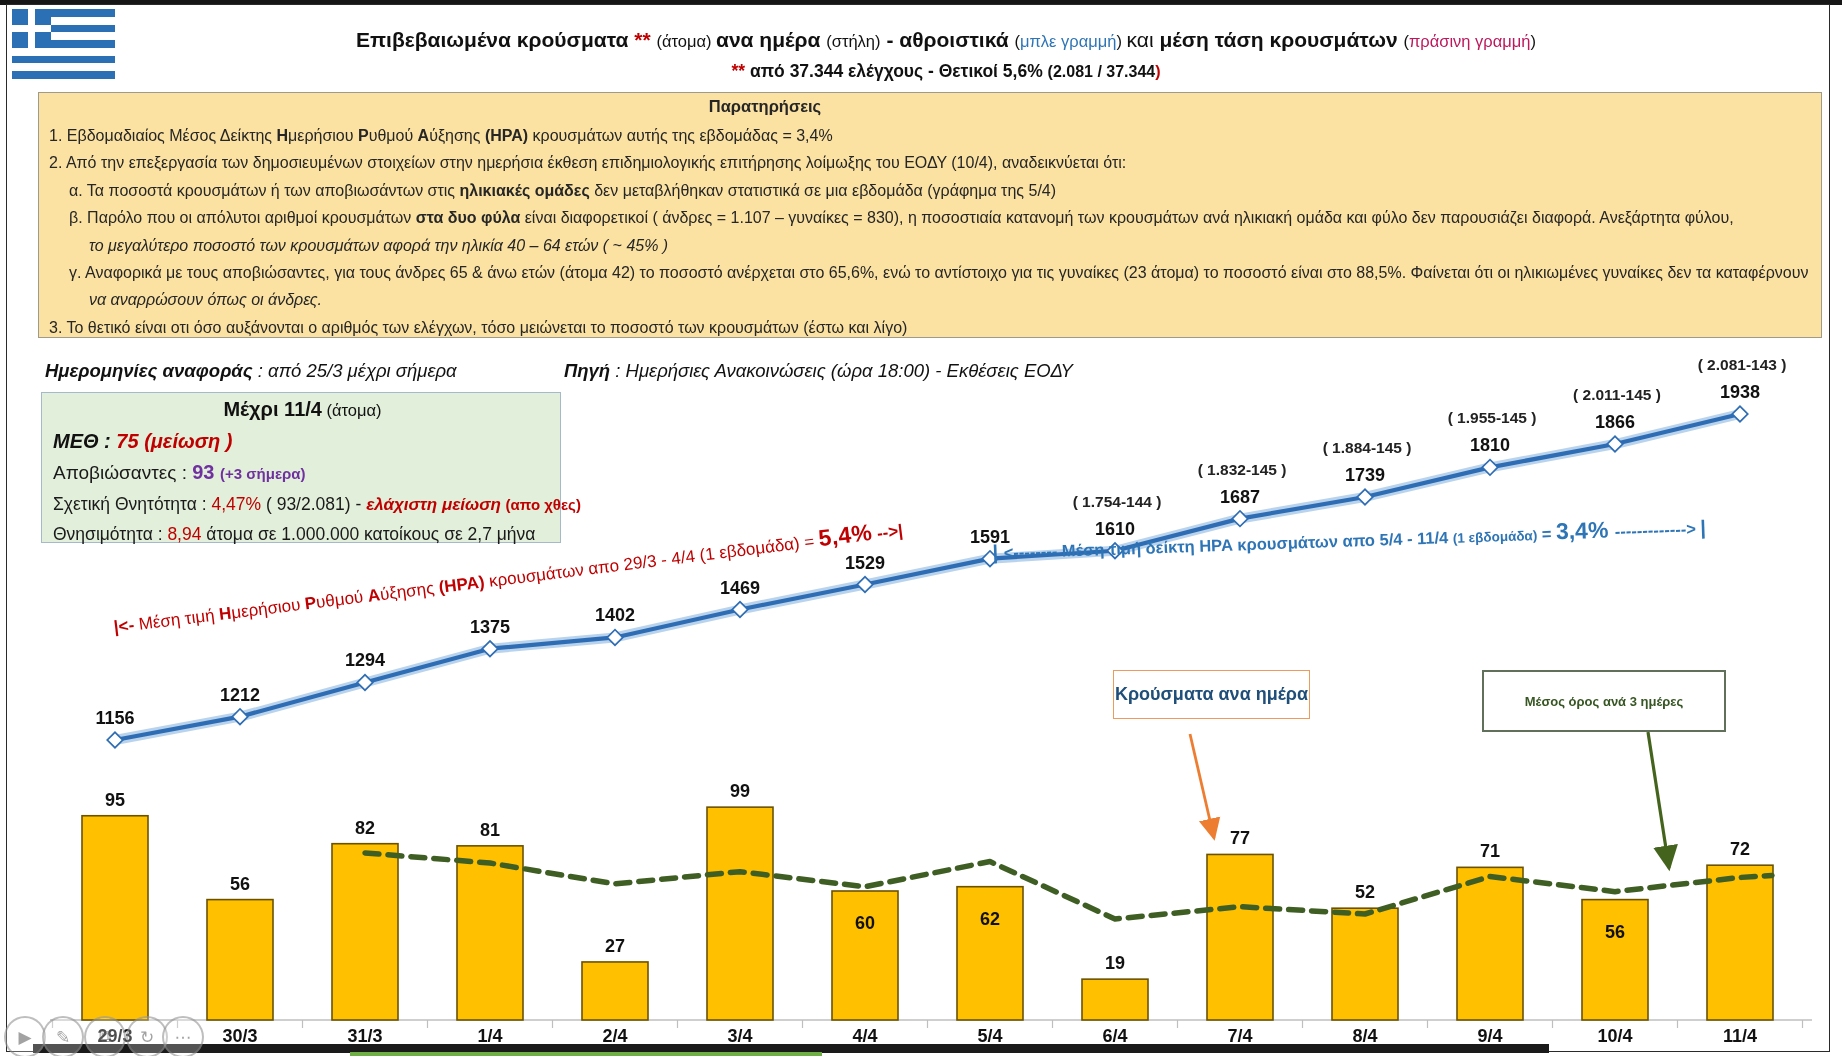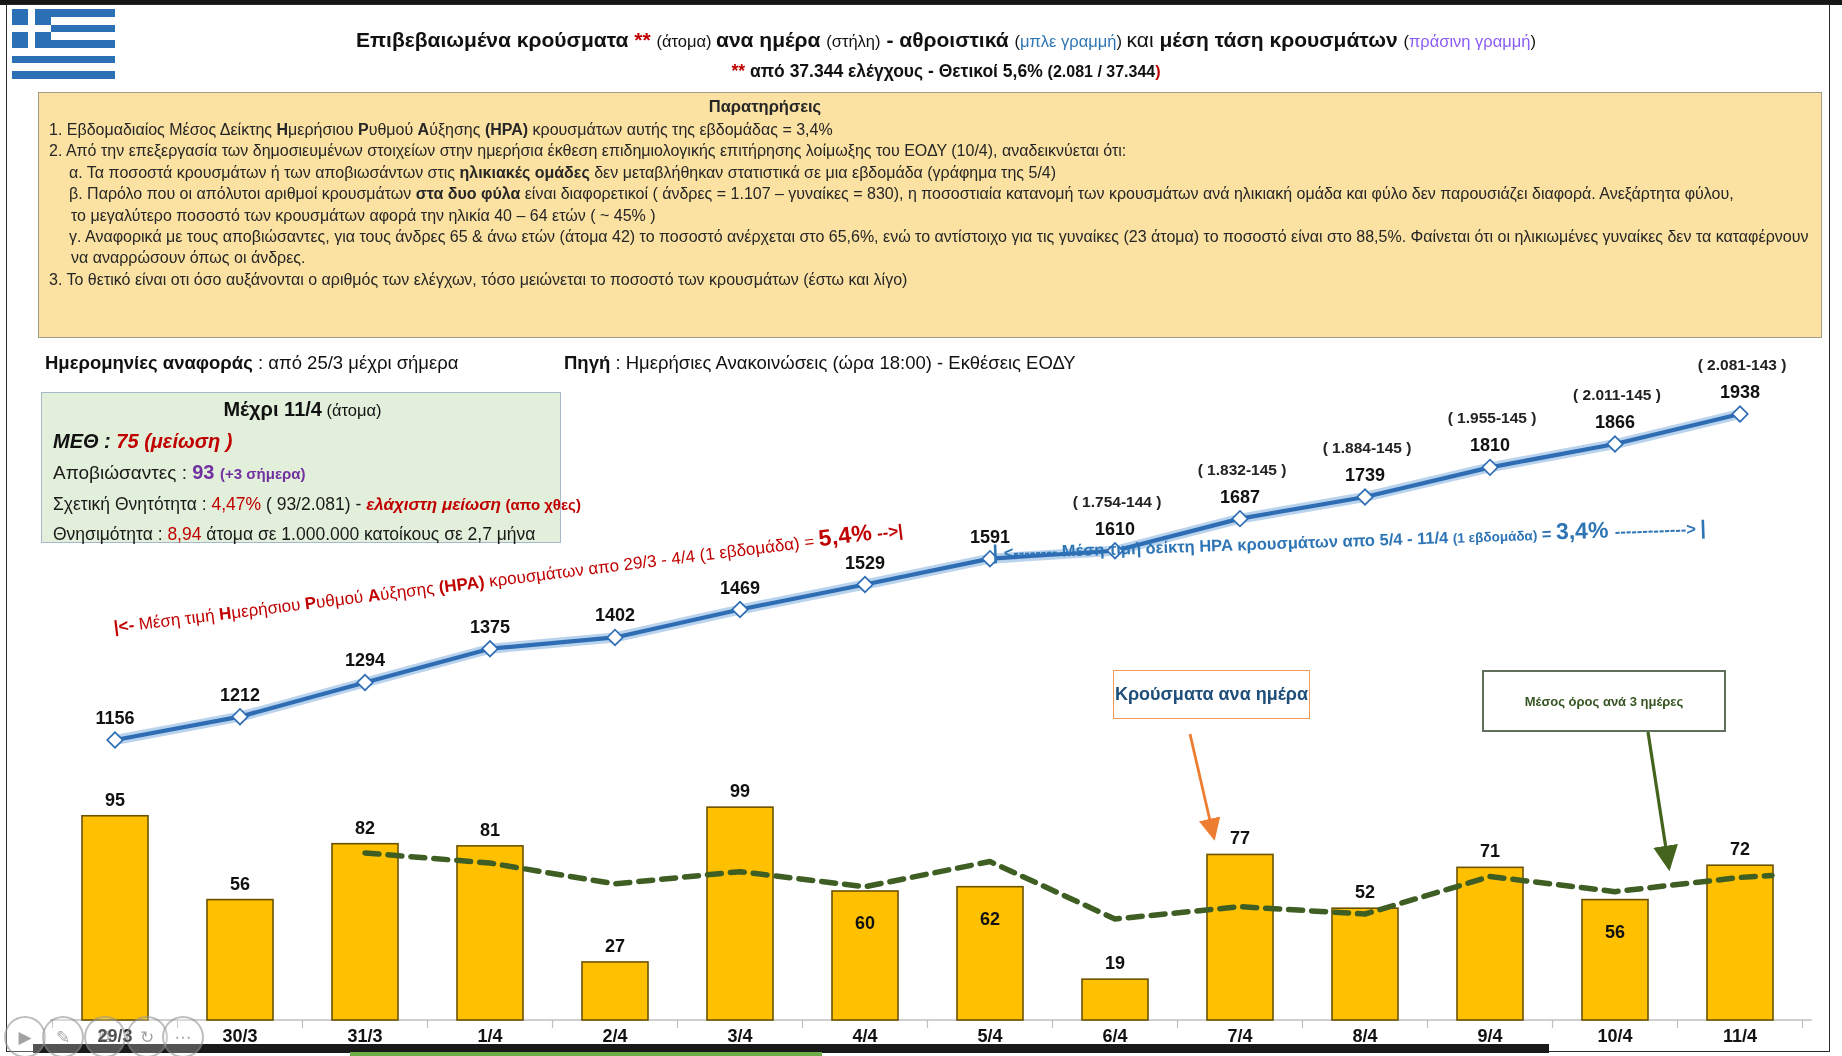--- a/index.html
+++ b/index.html
@@ -14,29 +14,29 @@
      background:repeating-linear-gradient(180deg,#2b6fb5 0 7.78px,#ffffff 7.78px 15.56px);}
   .flag .canton{position:absolute;left:0;top:0;width:39px;height:39px;background:#2b6fb5;}
   .flag .cv{position:absolute;left:16px;top:0;width:7px;height:39px;background:#fff;}
   .flag .ch{position:absolute;left:0;top:16px;width:39px;height:7px;background:#fff;}
   
   .title-row{position:absolute;left:130px;right:80px;top:28px;text-align:center;font-size:21px;white-space:nowrap;}
   .title-row .sm{font-size:16.5px;}
   .subtitle-row{position:absolute;left:130px;right:80px;top:61px;text-align:center;font-size:17.5px;font-weight:700;white-space:nowrap;}
   .subtitle-row .sm2{font-size:16px;font-weight:600;}
   .b{font-weight:700;}
-  .red{color:#C00000;} .blue{color:#2E75B6;} .grn{color:#8b5cf6;} .pur{color:#7030A0;}
+  .red{color:#C00000;} .blue{color:#2E75B6;} .grn{color:#be185d;} .pur{color:#7030A0;}
   
   .notes-box{position:absolute;left:38px;top:92px;width:1784px;height:246px;background:#FBE2A2;
      border:1px solid #a09a8a;box-sizing:border-box;padding-top:4px;font-size:16px;color:#262626;}
   .notes-title{width:calc(100% - 330px);text-align:center;font-weight:700;font-size:16.5px;height:22px;}
-  .nl{white-space:nowrap;line-height:21.4px;}
-  .ind0{padding-left:10px;} .ind1{padding-left:30px;} .ind2{padding-left:32px;}
-  
-  .rep{position:absolute;top:352px;font-size:18.5px;white-space:nowrap;}
+  .nl{white-space:nowrap;line-height:21.4px;margin-top:6px;}
+  .ind0{padding-left:10px;} .ind1{padding-left:30px;} .ind2{padding-left:50px;font-style:italic;}
+  
+  .rep{position:absolute;top:360px;font-size:18.5px;white-space:nowrap;font-style:italic;}
   
   .stats-box{position:absolute;left:41px;top:392px;width:520px;height:151px;background:#E2EFDA;
      border:1.4px solid #a6b8cc;box-sizing:border-box;padding:5px 8px 0 11px;}
   .stats-title{text-align:center;height:28px;}
   .stats-title .tb{font-weight:700;font-size:20px;} .stats-title .tn{font-size:16.5px;}
   .sl{white-space:nowrap;}
   .sl1{font-size:20px;line-height:31px;font-style:italic;} .sl1 .xb{font-weight:700;}
   .sl2{font-size:19px;line-height:30px;color:#1a1a1a;} .sl2 .xb{font-weight:700;font-size:20px;}
   .sl3{font-size:17.5px;line-height:30px;color:#1a1a1a;} .sl3 .bb{font-weight:700;font-size:17px;font-style:italic;}
   .sl4{font-size:17.5px;line-height:28px;color:#1a1a1a;}

